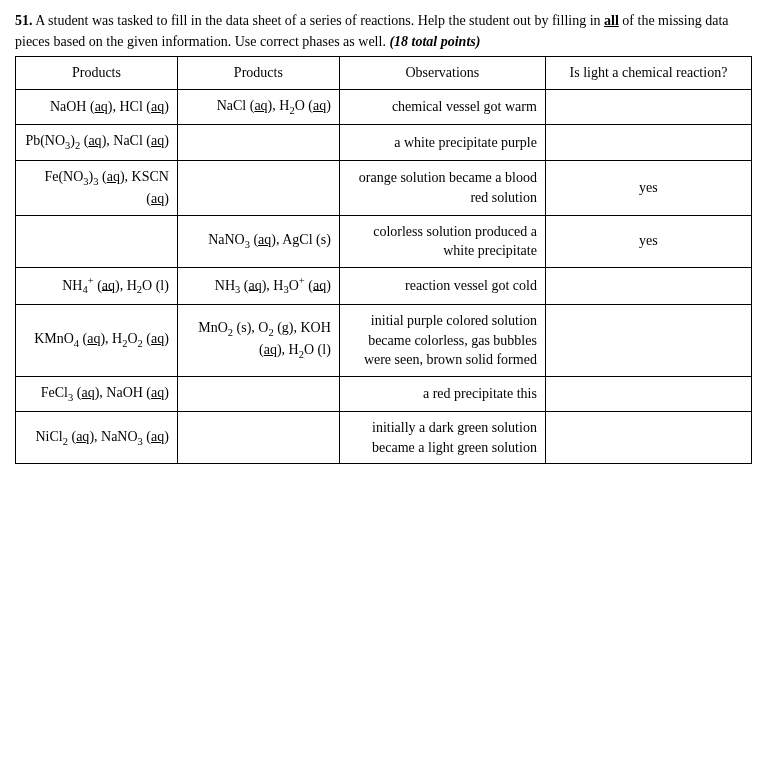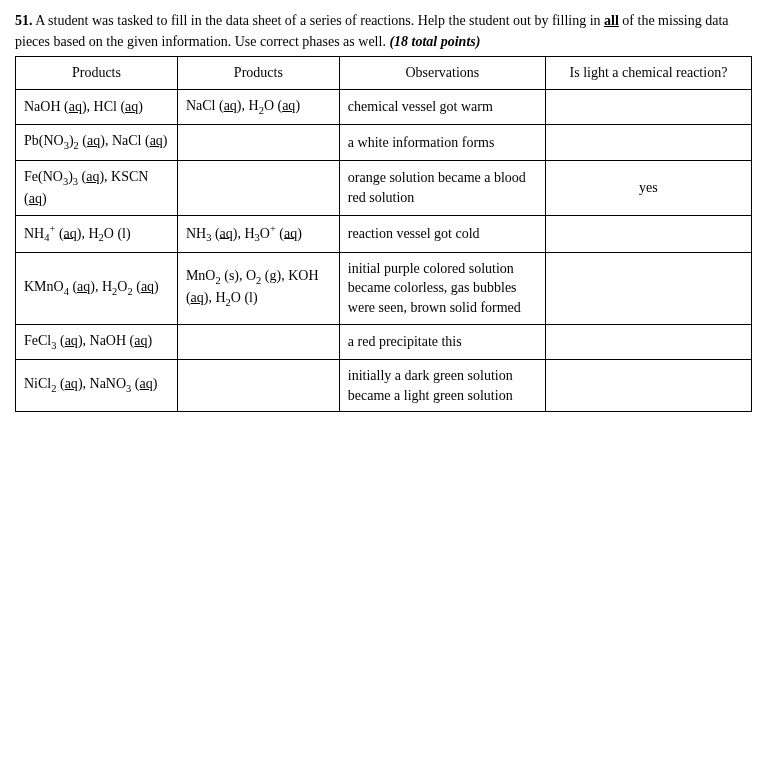--- a/index.html
+++ b/index.html
@@ -27,20 +27,21 @@
       padding: 6px 8px;
       vertical-align: top;
       line-height: 1.4;
     }
     th {
       text-align: center;
       font-weight: normal;
     }
     td {
       vertical-align: middle;
+      text-align: right;
     }
     .col-reactants { width: 22%; }
     .col-products { width: 22%; }
     .col-observations { width: 28%; }
     .col-chemical { width: 28%; }
     sub { font-size: 0.75em; vertical-align: sub; }
     sup { font-size: 0.75em; vertical-align: super; }
   </style>
 </head>
 <body>
@@ -70,31 +71,37 @@
     <tr>
       <td>NaOH (<u>aq</u>), HCl (<u>aq</u>)</td>
       <td>NaCl (<u>aq</u>), H<sub>2</sub>O (<u>aq</u>)</td>
       <td>chemical vessel got warm</td>
       <td></td>
     </tr>
 
     <tr>
       <td>Pb(NO<sub>3</sub>)<sub>2</sub> (<u>aq</u>), NaCl (<u>aq</u>)</td>
       <td></td>
-      <td>a white information forms</td>
+      <td>a white precipitate purple</td>
       <td></td>
     </tr>
 
     <tr>
       <td>Fe(NO<sub>3</sub>)<sub>3</sub> (<u>aq</u>), KSCN (<u>aq</u>)</td>
       <td></td>
       <td>orange solution became a blood red solution</td>
       <td style="text-align:center;">yes</td>
     </tr>
 
+    <tr>
+      <td></td>
+      <td>NaNO<sub>3</sub> (<u>aq</u>), AgCl (s)</td>
+      <td>colorless solution produced a white precipitate</td>
+      <td style="text-align:center;">yes</td>
+    </tr>
 
     <tr>
       <td>NH<sub>4</sub><sup>+</sup> (<u>aq</u>), H<sub>2</sub>O (l)</td>
       <td>NH<sub>3</sub> (<u>aq</u>), H<sub>3</sub>O<sup>+</sup> (<u>aq</u>)</td>
       <td>reaction vessel got cold</td>
       <td></td>
     </tr>
 
     <tr>
       <td>KMnO<sub>4</sub> (<u>aq</u>), H<sub>2</sub>O<sub>2</sub> (<u>aq</u>)</td>

